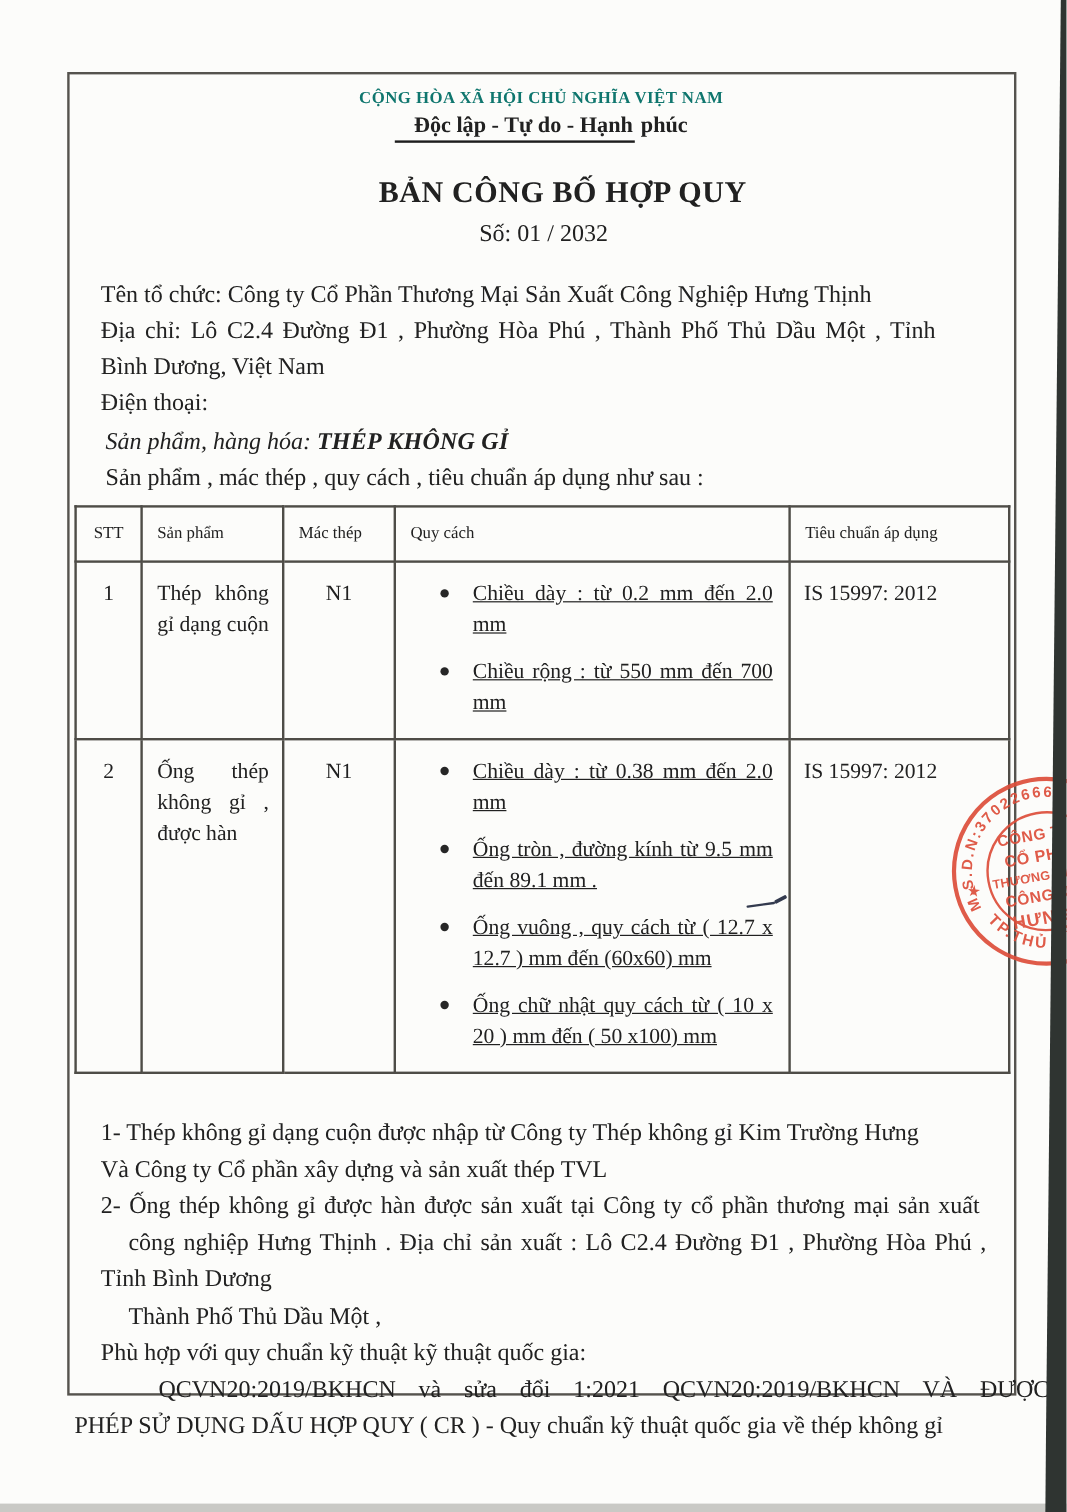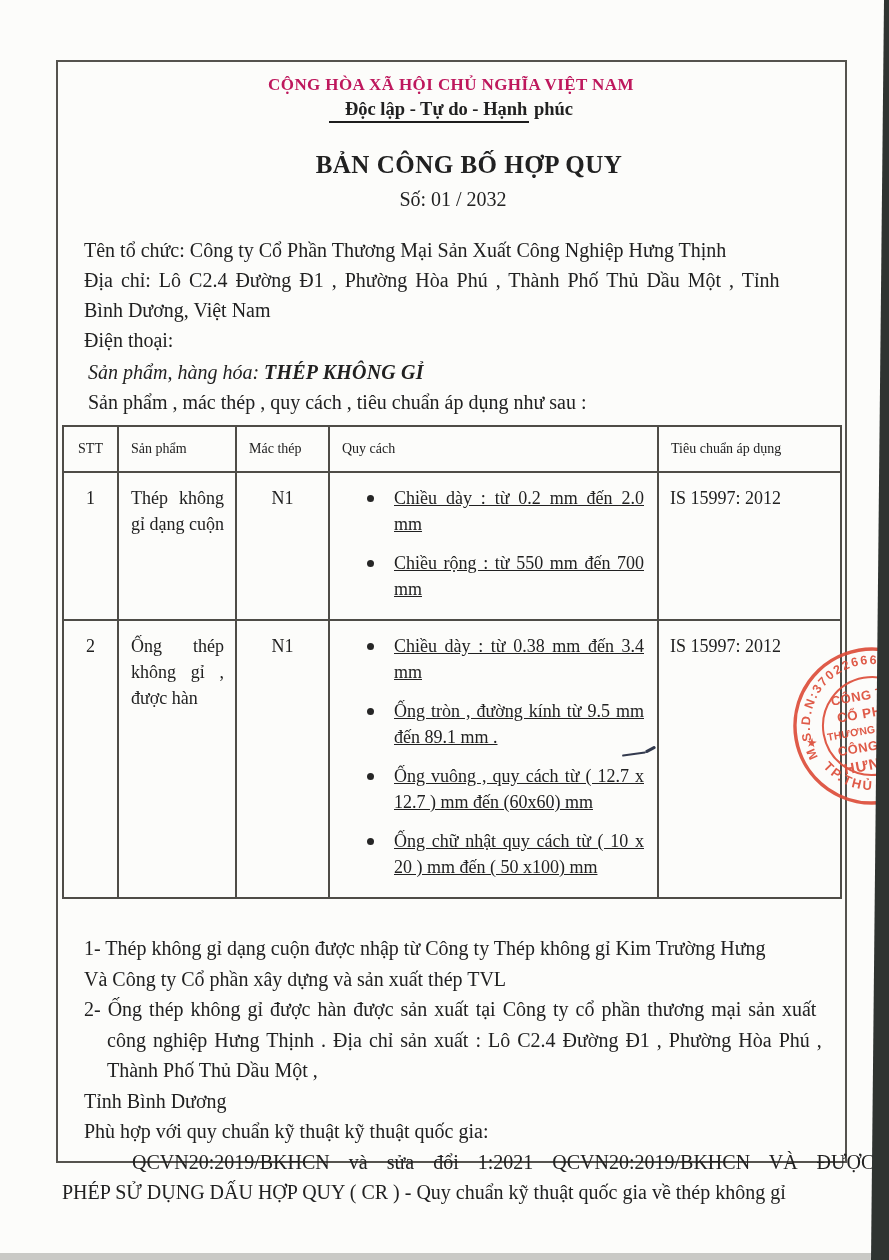--- a/index.html
+++ b/index.html
@@ -12,21 +12,21 @@
   .canvas { position:absolute; inset:0; width:889px; height:1260px; background:#fcfcfa; }
 
   
   .page-frame {
     position:absolute; left:56px; top:60px; width:791px; height:1103px;
     border:2px solid #55534e; background:transparent;
     padding:13px 5px 0 4px;
   }
 
   .center { text-align:center; }
-  .nat-line1 { font-size:17px; font-weight:bold; letter-spacing:.4px; color:#be185d; }
+  .nat-line1 { font-size:14px; font-weight:bold; letter-spacing:.4px; color:#0f766e; }
   .motto { margin-top:4px; font-size:18.5px; font-weight:bold; }
   .motto .u { border-bottom:2px solid #1d1d1d; padding:0 2px 2px 16px; }
   .doc-title { margin-top:31px; font-size:25px; font-weight:bold; letter-spacing:.5px; position:relative; left:18px; }
   .doc-num { margin-top:9px; font-size:20px; position:relative; left:2px; }
 
   .bodytext { font-size:20px; line-height:30px; margin-left:22px; white-space:nowrap; }
   .first-org { margin-top:24px; }
   .addr1 { word-spacing:3px; }
   .indent4 { margin-left:26px; }
   .gap-top { margin-top:2px;font-style:italic; }
@@ -141,38 +141,38 @@
           </ul>
         </td>
         <td class="tieuchuan">IS 15997: 2012</td>
       </tr>
       <tr>
         <td class="stt">2</td>
         <td class="sanpham">Ống thép không gỉ , được hàn</td>
         <td class="macthep">N1</td>
         <td class="quycach">
           <ul>
-            <li>Chiều dày : từ 0.38 mm đến 3.4 mm</li>
+            <li>Chiều dày : từ 0.38 mm đến 2.0 mm</li>
             <li>Ống tròn , đường kính từ 9.5 mm đến 89.1 mm .</li>
             <li>Ống vuông , quy cách từ ( 12.7 x 12.7 ) mm đến (60x60) mm</li>
             <li>Ống chữ nhật quy cách từ ( 10 x 20 ) mm đến ( 50 x100) mm</li>
           </ul>
         </td>
         <td class="tieuchuan">IS 15997: 2012</td>
       </tr>
     </tbody>
       </table>
 
     <div class="notes">
       <p class="nline">1-  Thép không gỉ dạng cuộn được nhập từ Công ty Thép không gỉ Kim Trường Hưng</p>
       <p class="nline">Và Công ty Cổ phần xây dựng và sản xuất thép TVL</p>
       <p class="nline j2">2-  Ống thép không gỉ được hàn được sản xuất tại Công ty cổ phần thương mại sản xuất</p>
       <p class="nline hang j2">công nghiệp Hưng Thịnh . Địa chỉ sản xuất : Lô C2.4 Đường Đ1 , Phường Hòa Phú ,</p>
+      <p class="nline">Tỉnh Bình Dương</p>
       <p class="nline hang">Thành Phố Thủ Dầu Một ,</p>
-      <p class="nline">Tỉnh Bình Dương</p>
       <p class="nline">Phù hợp với quy chuẩn kỹ thuật kỹ thuật quốc gia:</p>
       <p class="qcvn1">QCVN20:2019/BKHCN và sửa đổi 1:2021 QCVN20:2019/BKHCN VÀ ĐƯỢC</p>
       <p class="qcvn2">PHÉP SỬ DỤNG DẤU HỢP QUY ( CR ) -  Quy chuẩn kỹ thuật quốc gia về thép không gỉ</p>
     </div>
   </div>
 
   <svg class="stamp" width="240" height="240" viewBox="-120 -120 240 240">
     <g transform="rotate(-10)">
       <circle class="st-ring" r="77" stroke-width="3.5"></circle>
       <circle class="st-ring" r="49" stroke-width="2"></circle>

